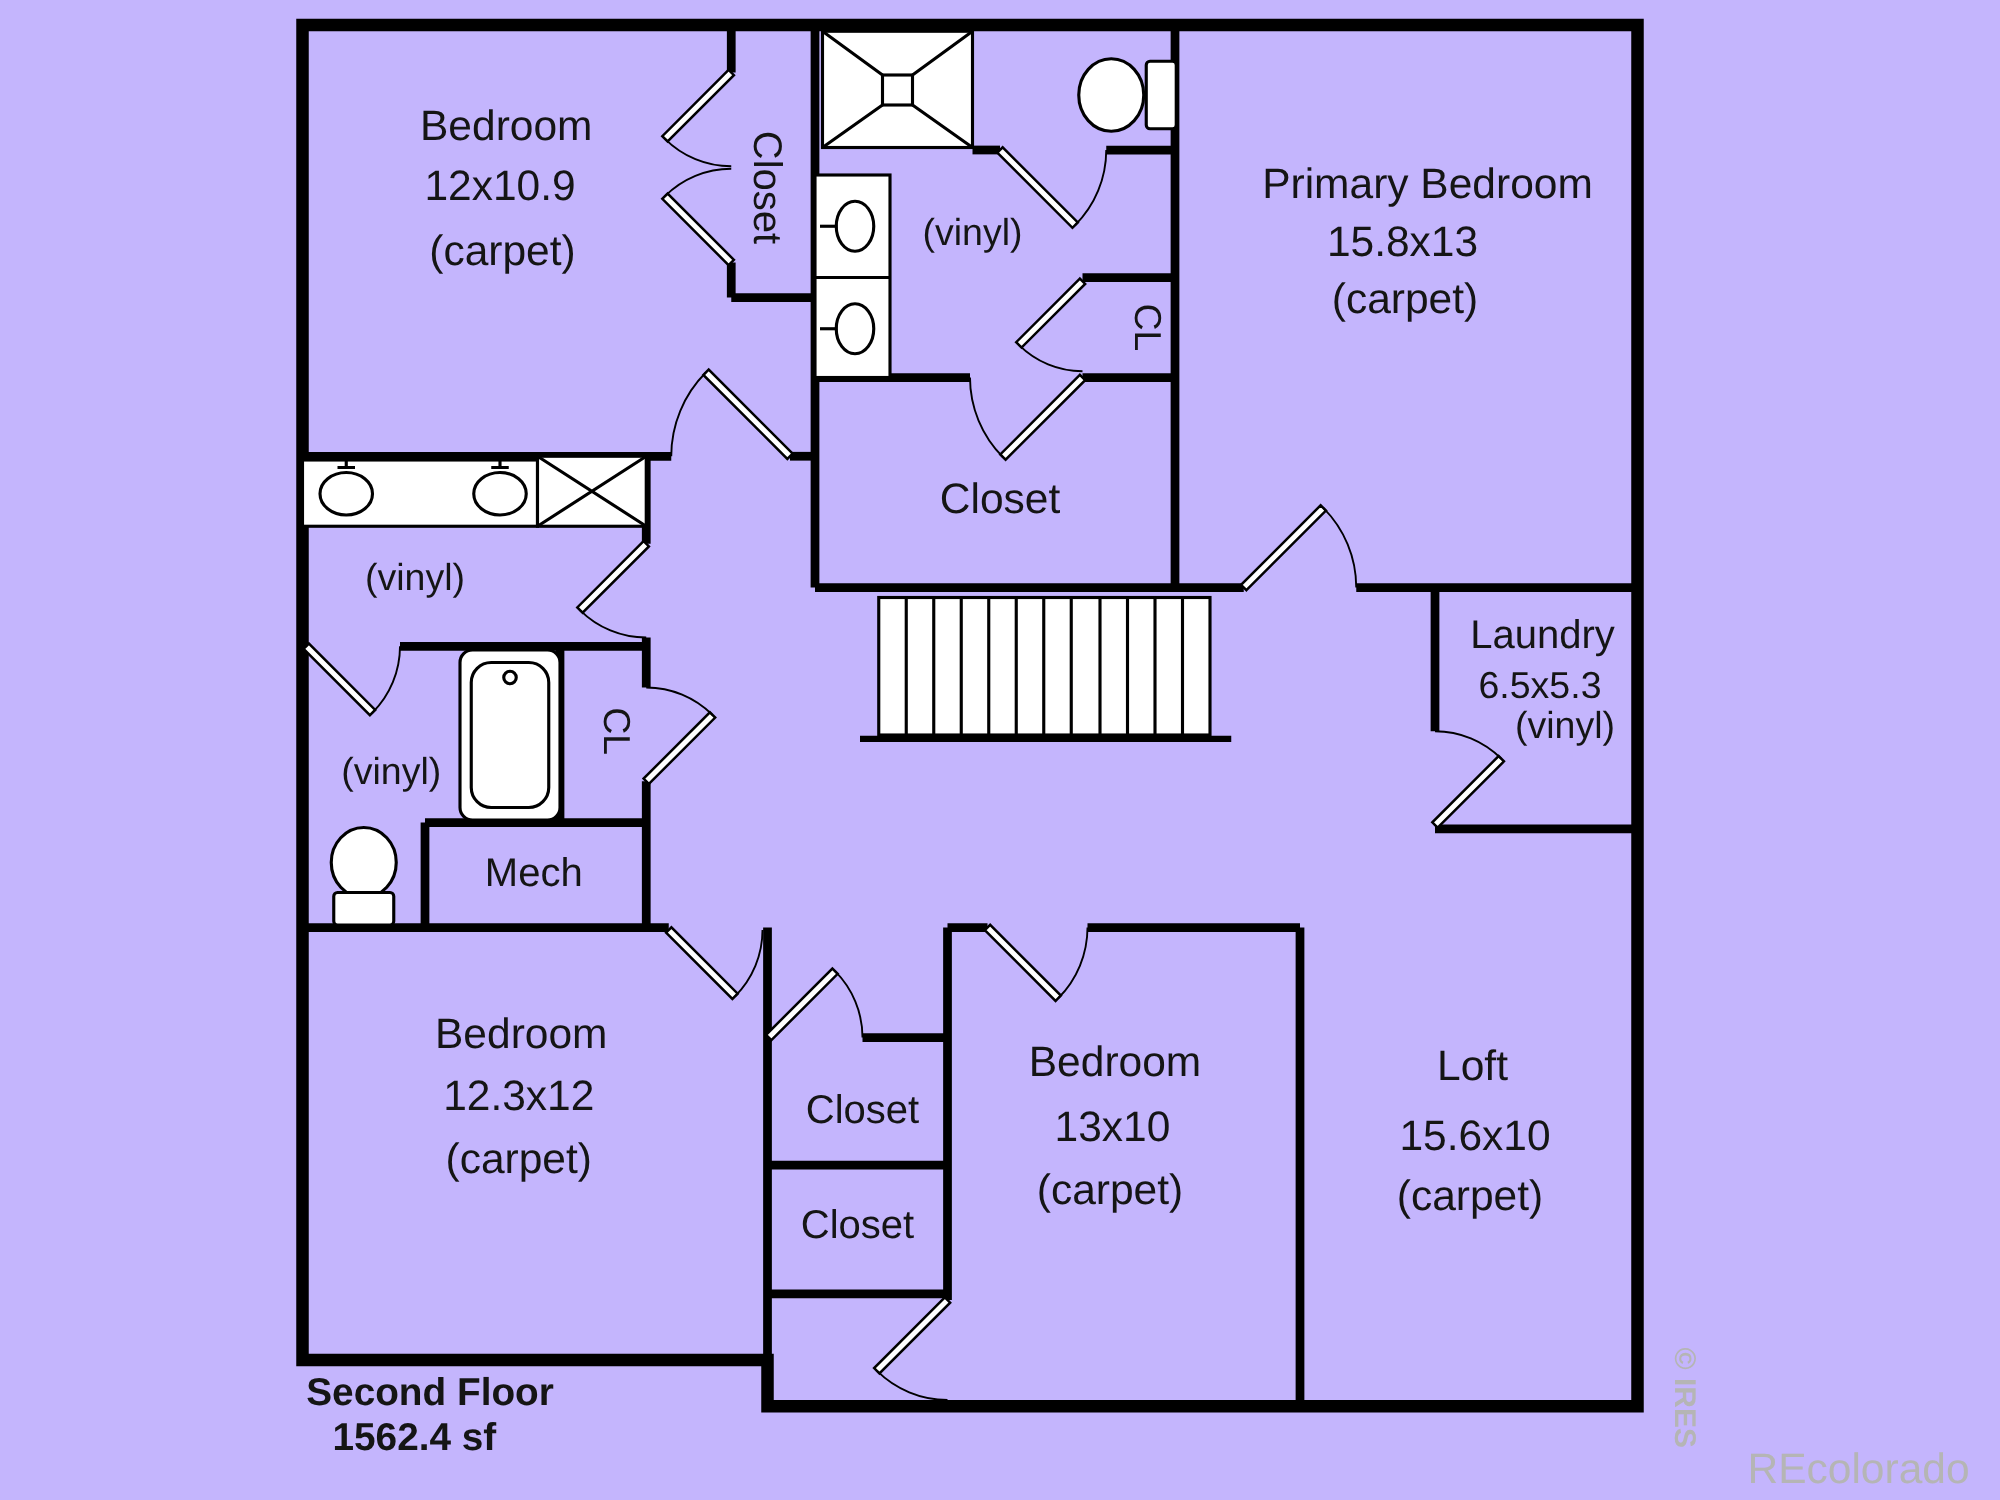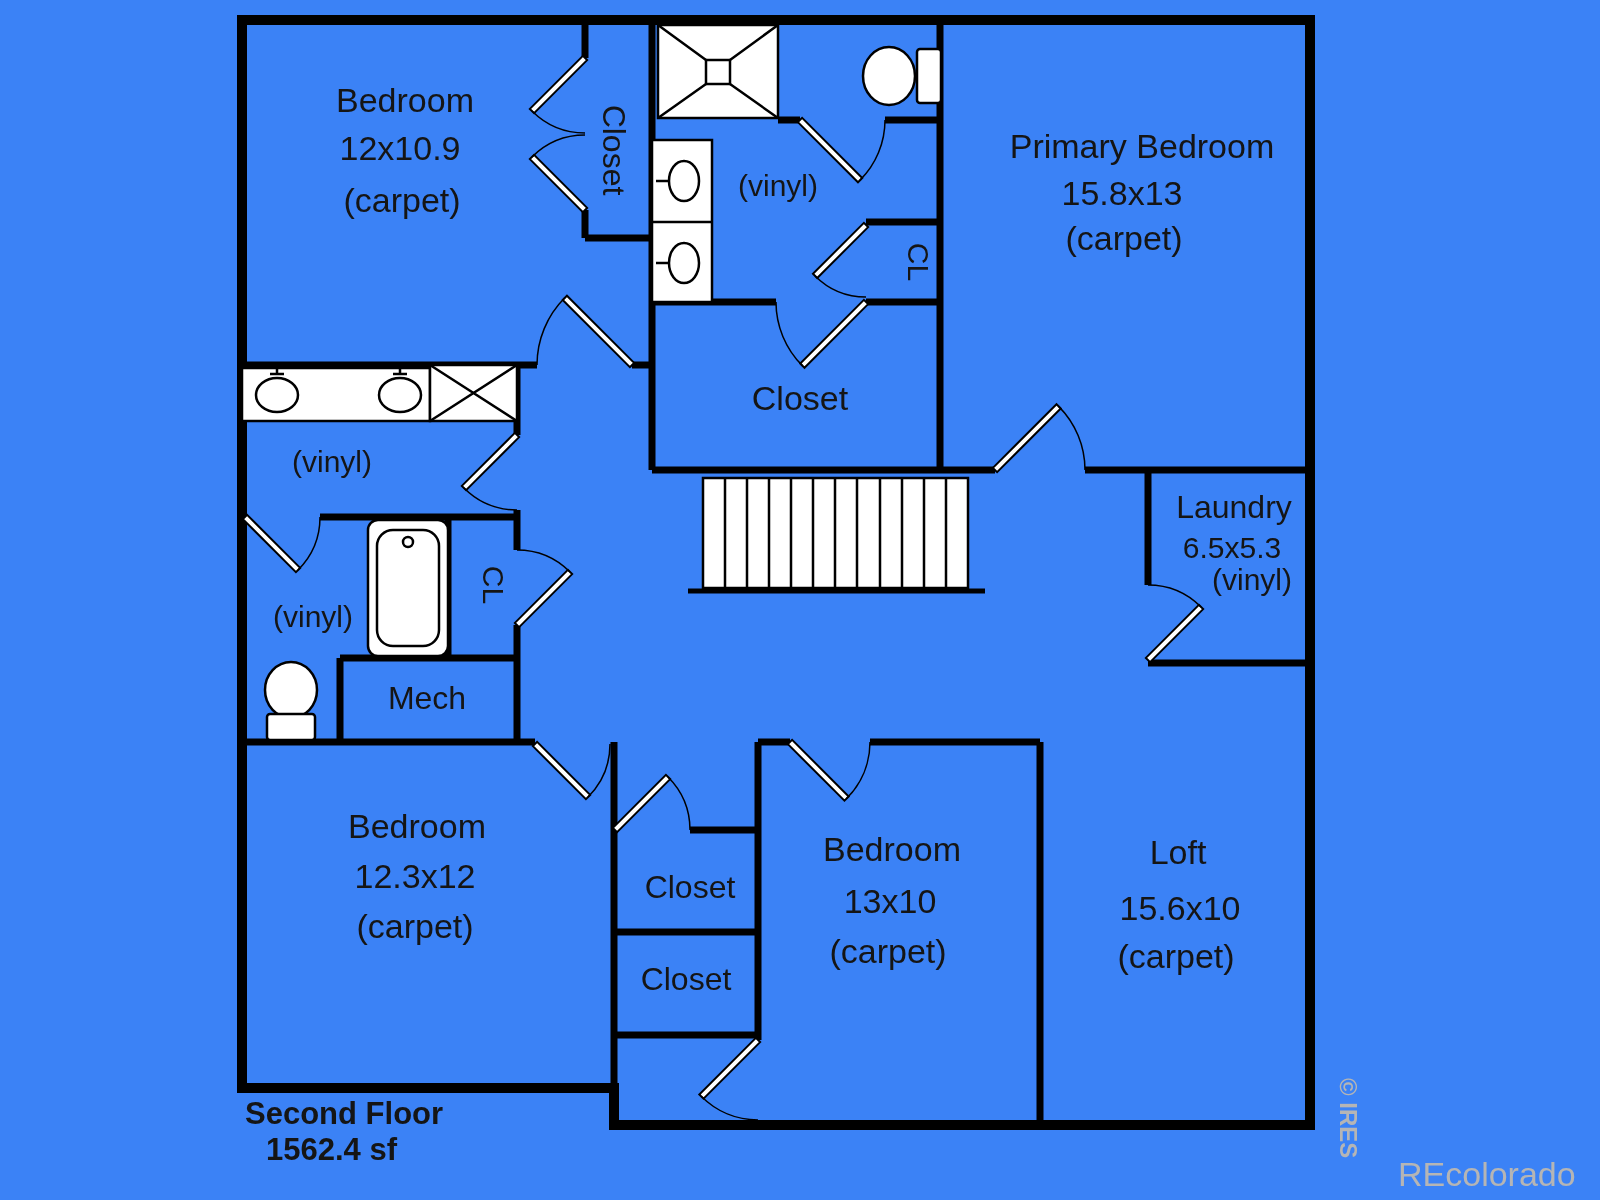--- a/index.html
+++ b/index.html
@@ -1,16 +1,16 @@
 <!DOCTYPE html>
 <html><head>
 <meta charset="utf-8">
 <style>
   html,body{margin:0;padding:0;background:#ffffff;}
-  .plan-canvas{width:1600px;height:1200px;position:relative;background:#3b82f6;overflow:hidden;}
+  .plan-canvas{width:1600px;height:1200px;position:relative;background:#c4b5fd;overflow:hidden;}
   svg{display:block;}
   .wall-ext{fill:none;stroke:#000;stroke-width:10;stroke-linejoin:miter;}
   .wall{fill:none;stroke:#000;stroke-width:7;}
   .fixture{fill:#ffffff;stroke:#000;stroke-width:2.5;}
   .fixline{fill:none;stroke:#000;stroke-width:2.5;}
   .door-panel{fill:#ffffff;stroke:#000;stroke-width:2;}
   .door-arc{fill:none;stroke:#000;stroke-width:1.5;}
   .rail{fill:none;stroke:#000;stroke-width:5;}
   text{font-family:"Liberation Sans",sans-serif;fill:#151515;text-anchor:middle;}
   .lbl{font-size:34px;}

